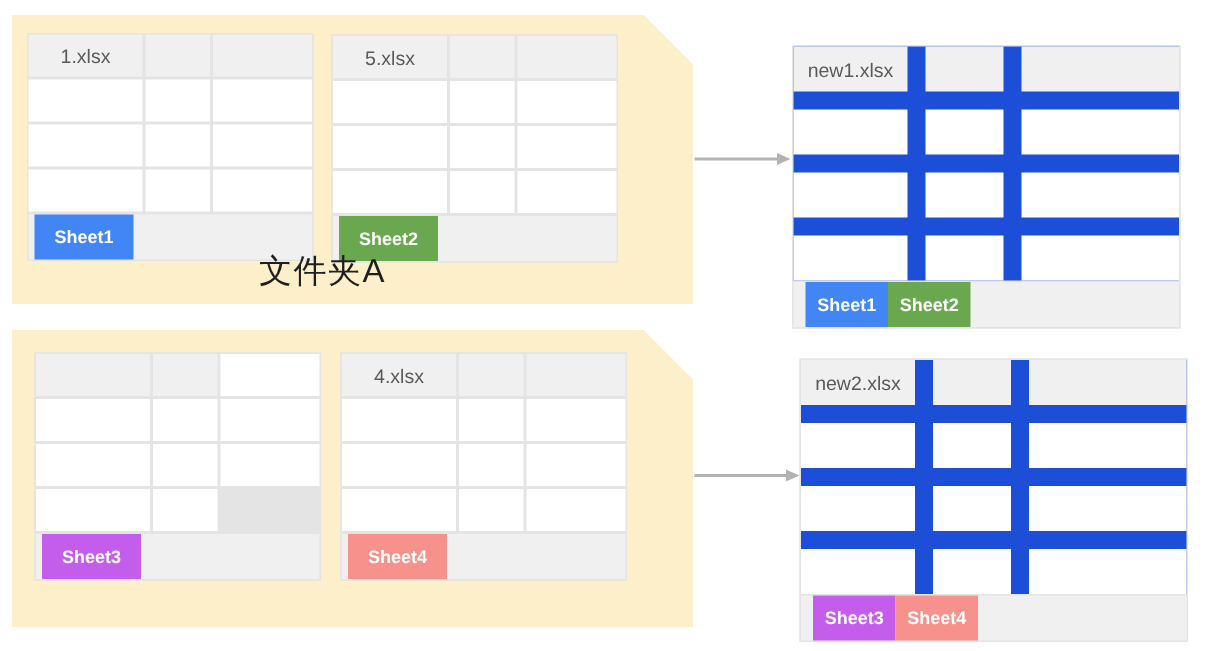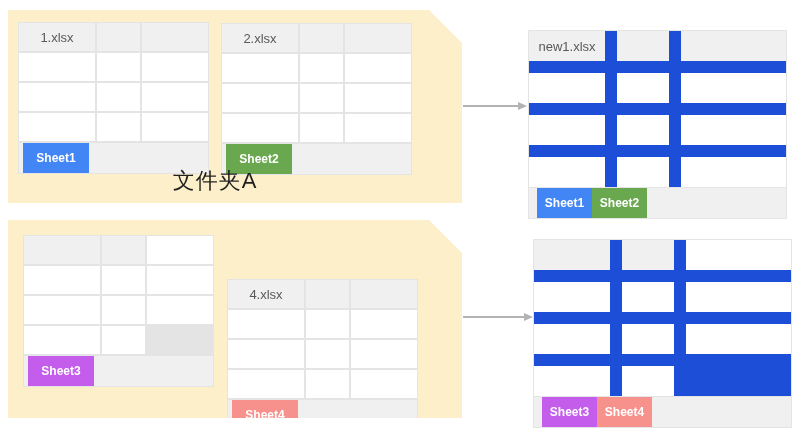--- a/index.html
+++ b/index.html
@@ -41,21 +41,21 @@
                  border-bottom:4px solid transparent; }
   .arrow-1 { left:463px; top:102px; width:64px; }
   .arrow-1 .line { width:56px; }
   .arrow-2 { left:463px; top:313px; width:70px; }
   .arrow-2 .line { width:62px; }
 
   
   .card-f1 { left:10px;  top:12px; }
   .card-f2 { left:213px; top:13px; }
   .card-f3 { left:15px;  top:15px; }
-  .card-f4 { left:219px; top:15px;margin-top:44px; }
+  .card-f4 { left:219px; top:15px; }
   .card-o1 { left:528px; top:30px; }
   .card-o2 { left:533px; top:239px; }
 </style>
 </head>
 <body>
 
 <div class="canvas">
 
   <div class="folder folder-a">
 
@@ -74,21 +74,21 @@
           <div class="cell"></div>
           <div class="cell"></div>
       </div>
       <div class="tabbar fbar">
         <div class="sheet-tab" style="background-color: rgb(66, 133, 244);">Sheet1</div>
       </div>
     </div>
 
     <div class="file-card card-f2">
       <div class="grid fgrid">
-        <div class="cell hd">2.xlsx</div>
+        <div class="cell hd">5.xlsx</div>
         <div class="cell hd"></div>
         <div class="cell hd"></div>
         <div class="cell"></div>
           <div class="cell"></div>
           <div class="cell"></div>
         <div class="cell"></div>
           <div class="cell"></div>
           <div class="cell"></div>
         <div class="cell"></div>
           <div class="cell"></div>
@@ -171,20 +171,21 @@
 
   </div>
 
   <div class="arrow arrow-2">
     <div class="line"></div>
     <div class="head"></div>
   </div>
 
   <div class="file-card card-o2">
     <div class="grid ogrid">
+      <div class="cell hd">new2.xlsx</div>
       <div class="cell hd"></div>
       <div class="cell hd"></div>
       <div class="cell"></div>
         <div class="cell"></div>
         <div class="cell"></div>
       <div class="cell"></div>
         <div class="cell"></div>
         <div class="cell"></div>
       <div class="cell"></div>
         <div class="cell"></div>

